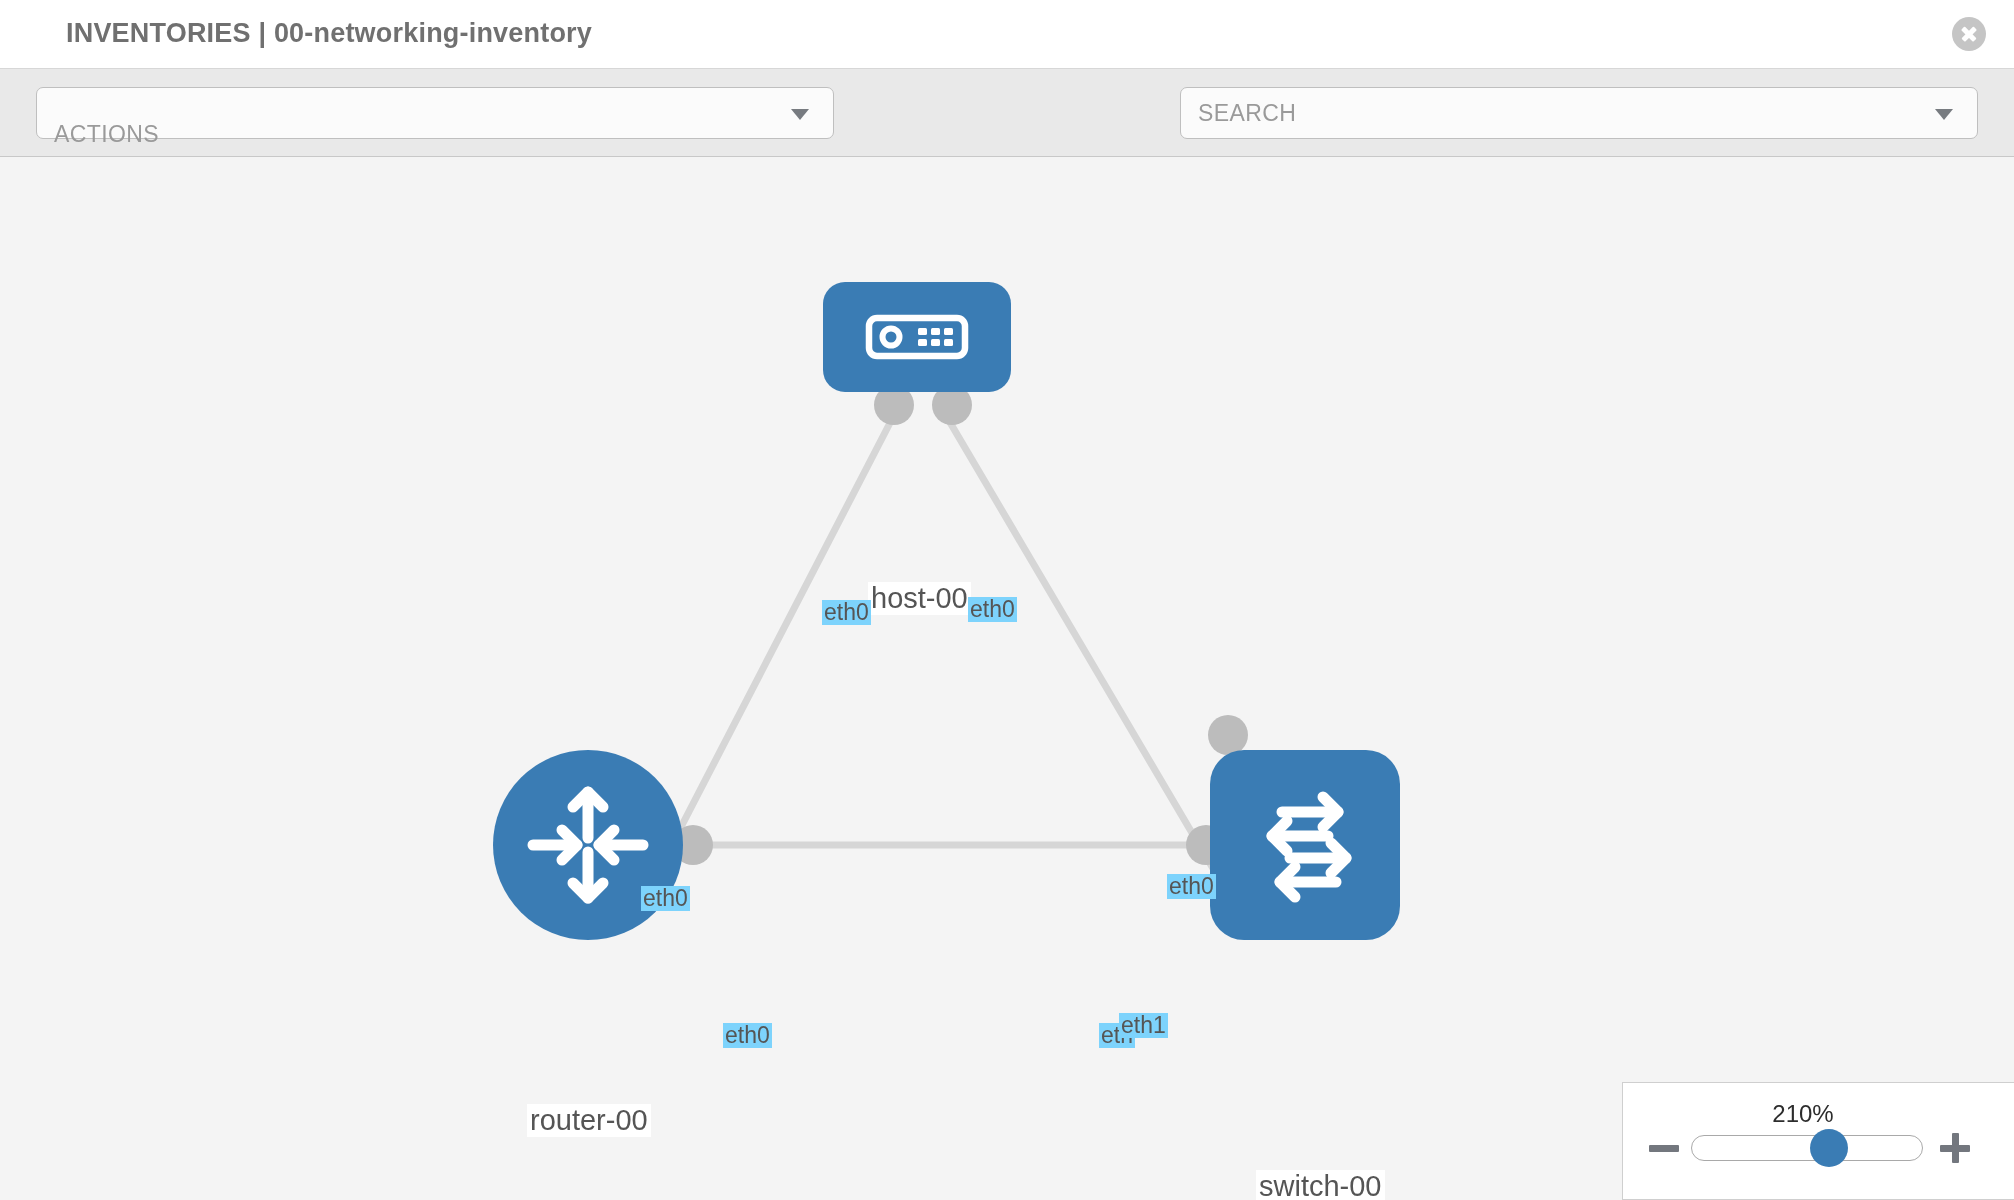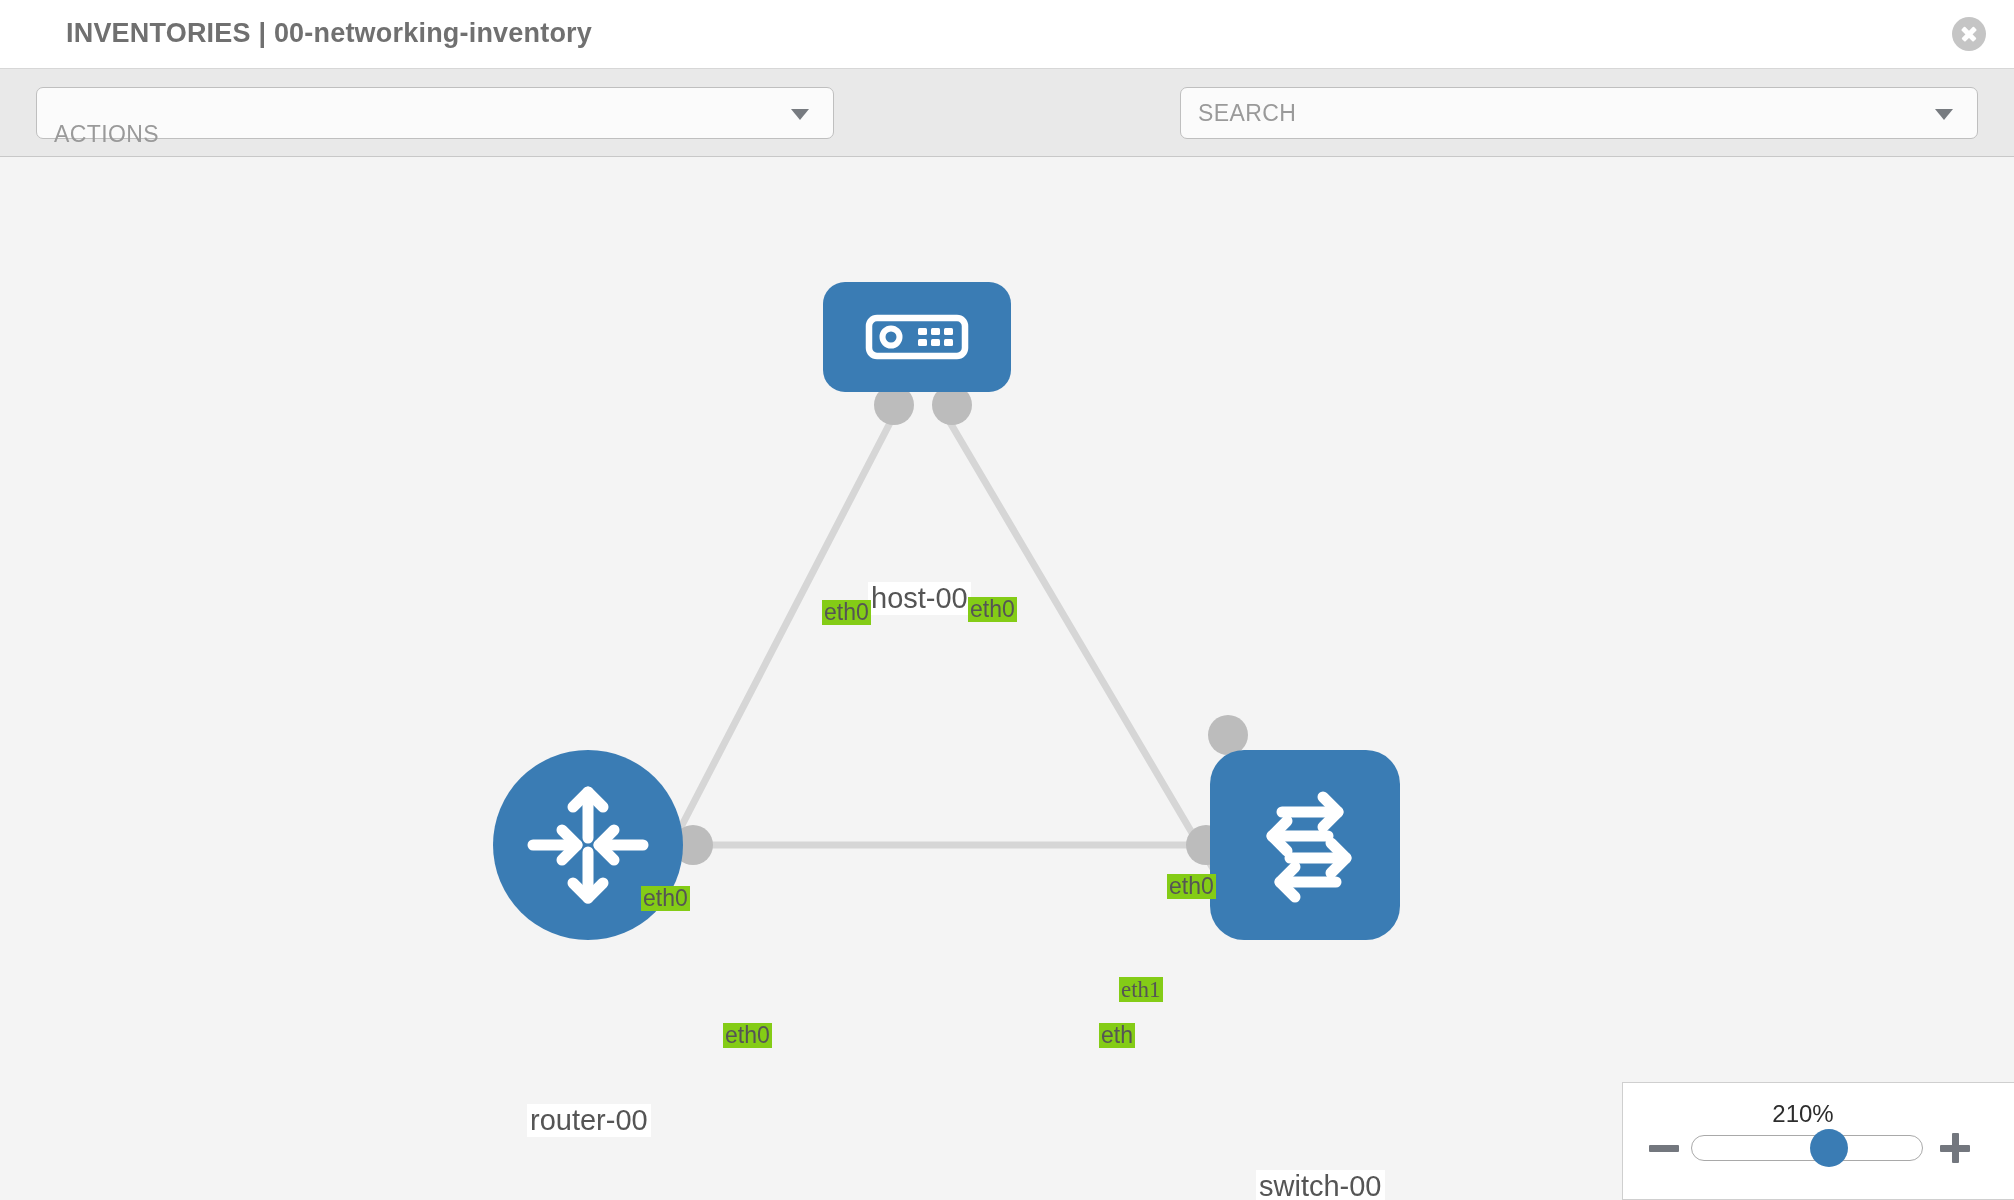--- a/index.html
+++ b/index.html
@@ -207,21 +207,21 @@
     border-radius: 50%;
     background: #bcbcbc;
     cursor: pointer;
   }
 
   .link-label {
     position: absolute;
     white-space: nowrap;
     font-size: 23px;
     color: #555555;
-    background: #84cc16;
+    background: #7dd3fc;
     padding: 0 2px;
     line-height: 1.1;
   }
 
   
   .zoom-panel {
     position: absolute;
     left: 1622px;
     top: 1082px;
     width: 420px;
@@ -402,21 +402,21 @@
       </svg>
     </div>
     <div class="node-label" style="left:1256px; top:993px;margin-top:20px;">switch-00</div>
 
     <div class="link-label" style="left:822px;  top:443px;">eth0</div>
     <div class="link-label" style="left:968px;  top:440px;">eth0</div>
     <div class="link-label" style="left:641px;  top:729px;">eth0</div>
     <div class="link-label" style="left:1167px; top:717px;">eth0</div>
     <div class="link-label" style="left:723px;  top:866px;">eth0</div>
     <div class="link-label" style="left:1099px; top:866px;">eth</div>
-    <div class="link-label" style="left:1119px; top:820px;font-family:Liberation Serif, serif;">eth1</div>
+    <div class="link-label" style="left:1119px; top:856px;">eth1</div>
 
     <div class="zoom-panel" style="left:1622px; top:925px;">
       <div class="zoom-value">210%</div>
       <div class="zoom-minus"></div>
       <div class="zoom-track">
         <div class="zoom-thumb" style="left:118px;"></div>
       </div>
       <div class="zoom-plus"></div>
     </div>
 

